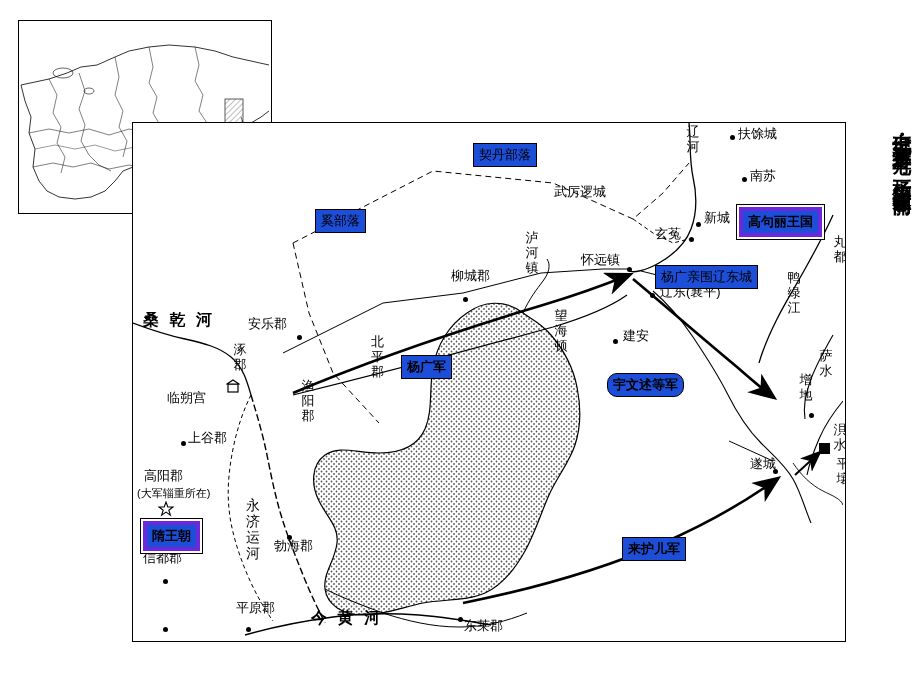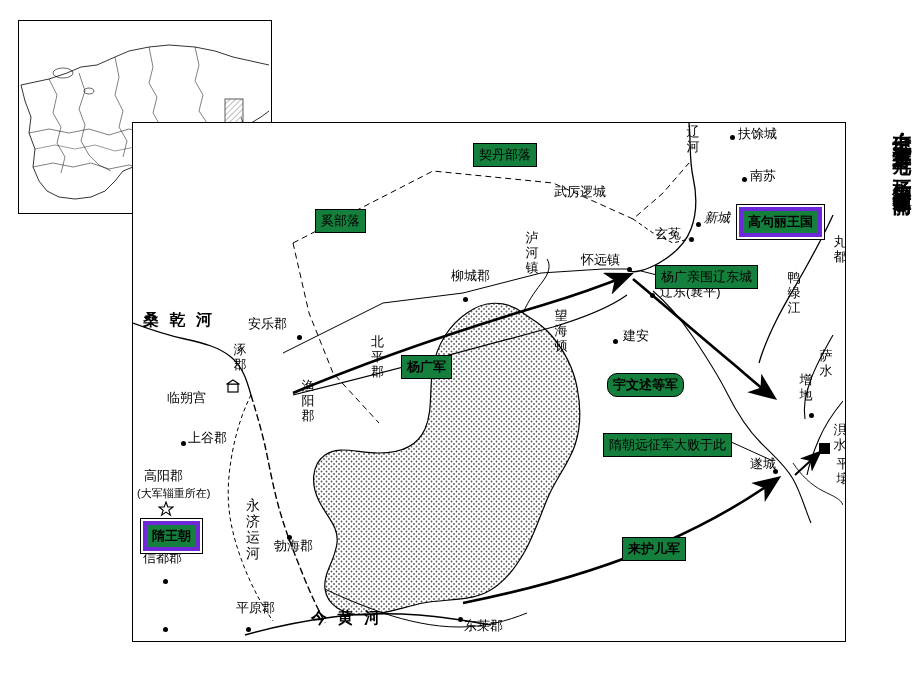--- a/index.html
+++ b/index.html
@@ -22,21 +22,21 @@
     position: absolute;
     font-size: 13px;
     color: #000;
     white-space: nowrap;
     line-height: 1.15;
   }
   .lbl.tiny  { font-size: 11px; }
   .boxed {
     position: absolute;
     border: 1px solid #000;
-    background: #15803d;
+    background: #1d4ed8;
     padding: 2px 5px;
     font-size: 13px;
     white-space: nowrap;
     color: #000;
   }
   .boxed.bold { font-weight: bold; }
   .boxed.dbl {
     border: 4px solid #6d28d9;
     box-shadow: 0 0 0 2px #fff, 0 0 0 3px #000;
   }
@@ -229,21 +229,21 @@
       <div class="dot" style="left:30px;top:504px;"></div>
       <div class="dot" style="left:113px;top:504px;"></div>
       <div class="dot" style="left:325px;top:494px;"></div>
       <div class="dot" style="left:640px;top:346px;"></div>
 
       <div class="lbl" style="left:553px;top:2px;width:14px;white-space:normal;text-align:center;">辽
 河</div>
       <div class="lbl" style="left:605px;top:4px;">扶馀城</div>
       <div class="lbl" style="left:617px;top:46px;">南苏</div>
       <div class="lbl" style="left:421px;top:62px;">武厉逻城</div>
-      <div class="lbl" style="left:571px;top:88px;font-style:italic;">新城</div>
+      <div class="lbl" style="left:571px;top:88px;">新城</div>
       <div class="lbl" style="left:522px;top:104px;">玄菟</div>
       <div class="lbl" style="left:392px;top:108px;width:14px;white-space:normal;text-align:center;">泸
 河
 镇</div>
       <div class="lbl" style="left:448px;top:130px;">怀远镇</div>
       <div class="lbl" style="left:700px;top:112px;width:14px;white-space:normal;text-align:center;">丸
 都</div>
       <div class="lbl" style="left:318px;top:146px;">柳城郡</div>
       <div class="lbl" style="left:527px;top:162px;">辽东(襄平)</div>
       <div class="lbl" style="left:654px;top:148px;width:14px;white-space:normal;text-align:center;">鸭
@@ -286,21 +286,20 @@
       <div class="lbl" style="left:103px;top:478px;">平原郡</div>
       <div class="lbl" style="left:178px;top:486px;font-size:16px;font-weight:bold;letter-spacing:3px;">今 黄 河</div>
       <div class="lbl" style="left:331px;top:496px;">东莱郡</div>
 
       <div class="boxed" style="left:340px;top:20px;">契丹部落</div>
       <div class="boxed" style="left:182px;top:86px;">奚部落</div>
       <div class="boxed bold dbl" style="left:606px;top:84px;">高句丽王国</div>
       <div class="boxed" style="left:522px;top:142px;">杨广亲围辽东城</div>
       <div class="boxed arrowlbl" style="left:268px;top:232px;">杨广军</div>
       <div class="boxed arrowlbl" style="left:474px;top:250px;border-radius:10px;">宇文述等军</div>
-      <div class="boxed" style="left:470px;top:310px;">隋朝远征军大败于此</div>
       <div class="boxed bold dbl" style="left:10px;top:398px;">隋王朝</div>
       <div class="boxed arrowlbl" style="left:478px;top:414px;margin-left:11px;">来护儿军</div>
     </div>
   </div>
 
   <div id="side-title">七世纪・六一二年正月至七月　杨广第一次东征高句丽</div>
 
 </div>
 
 </body></html>

